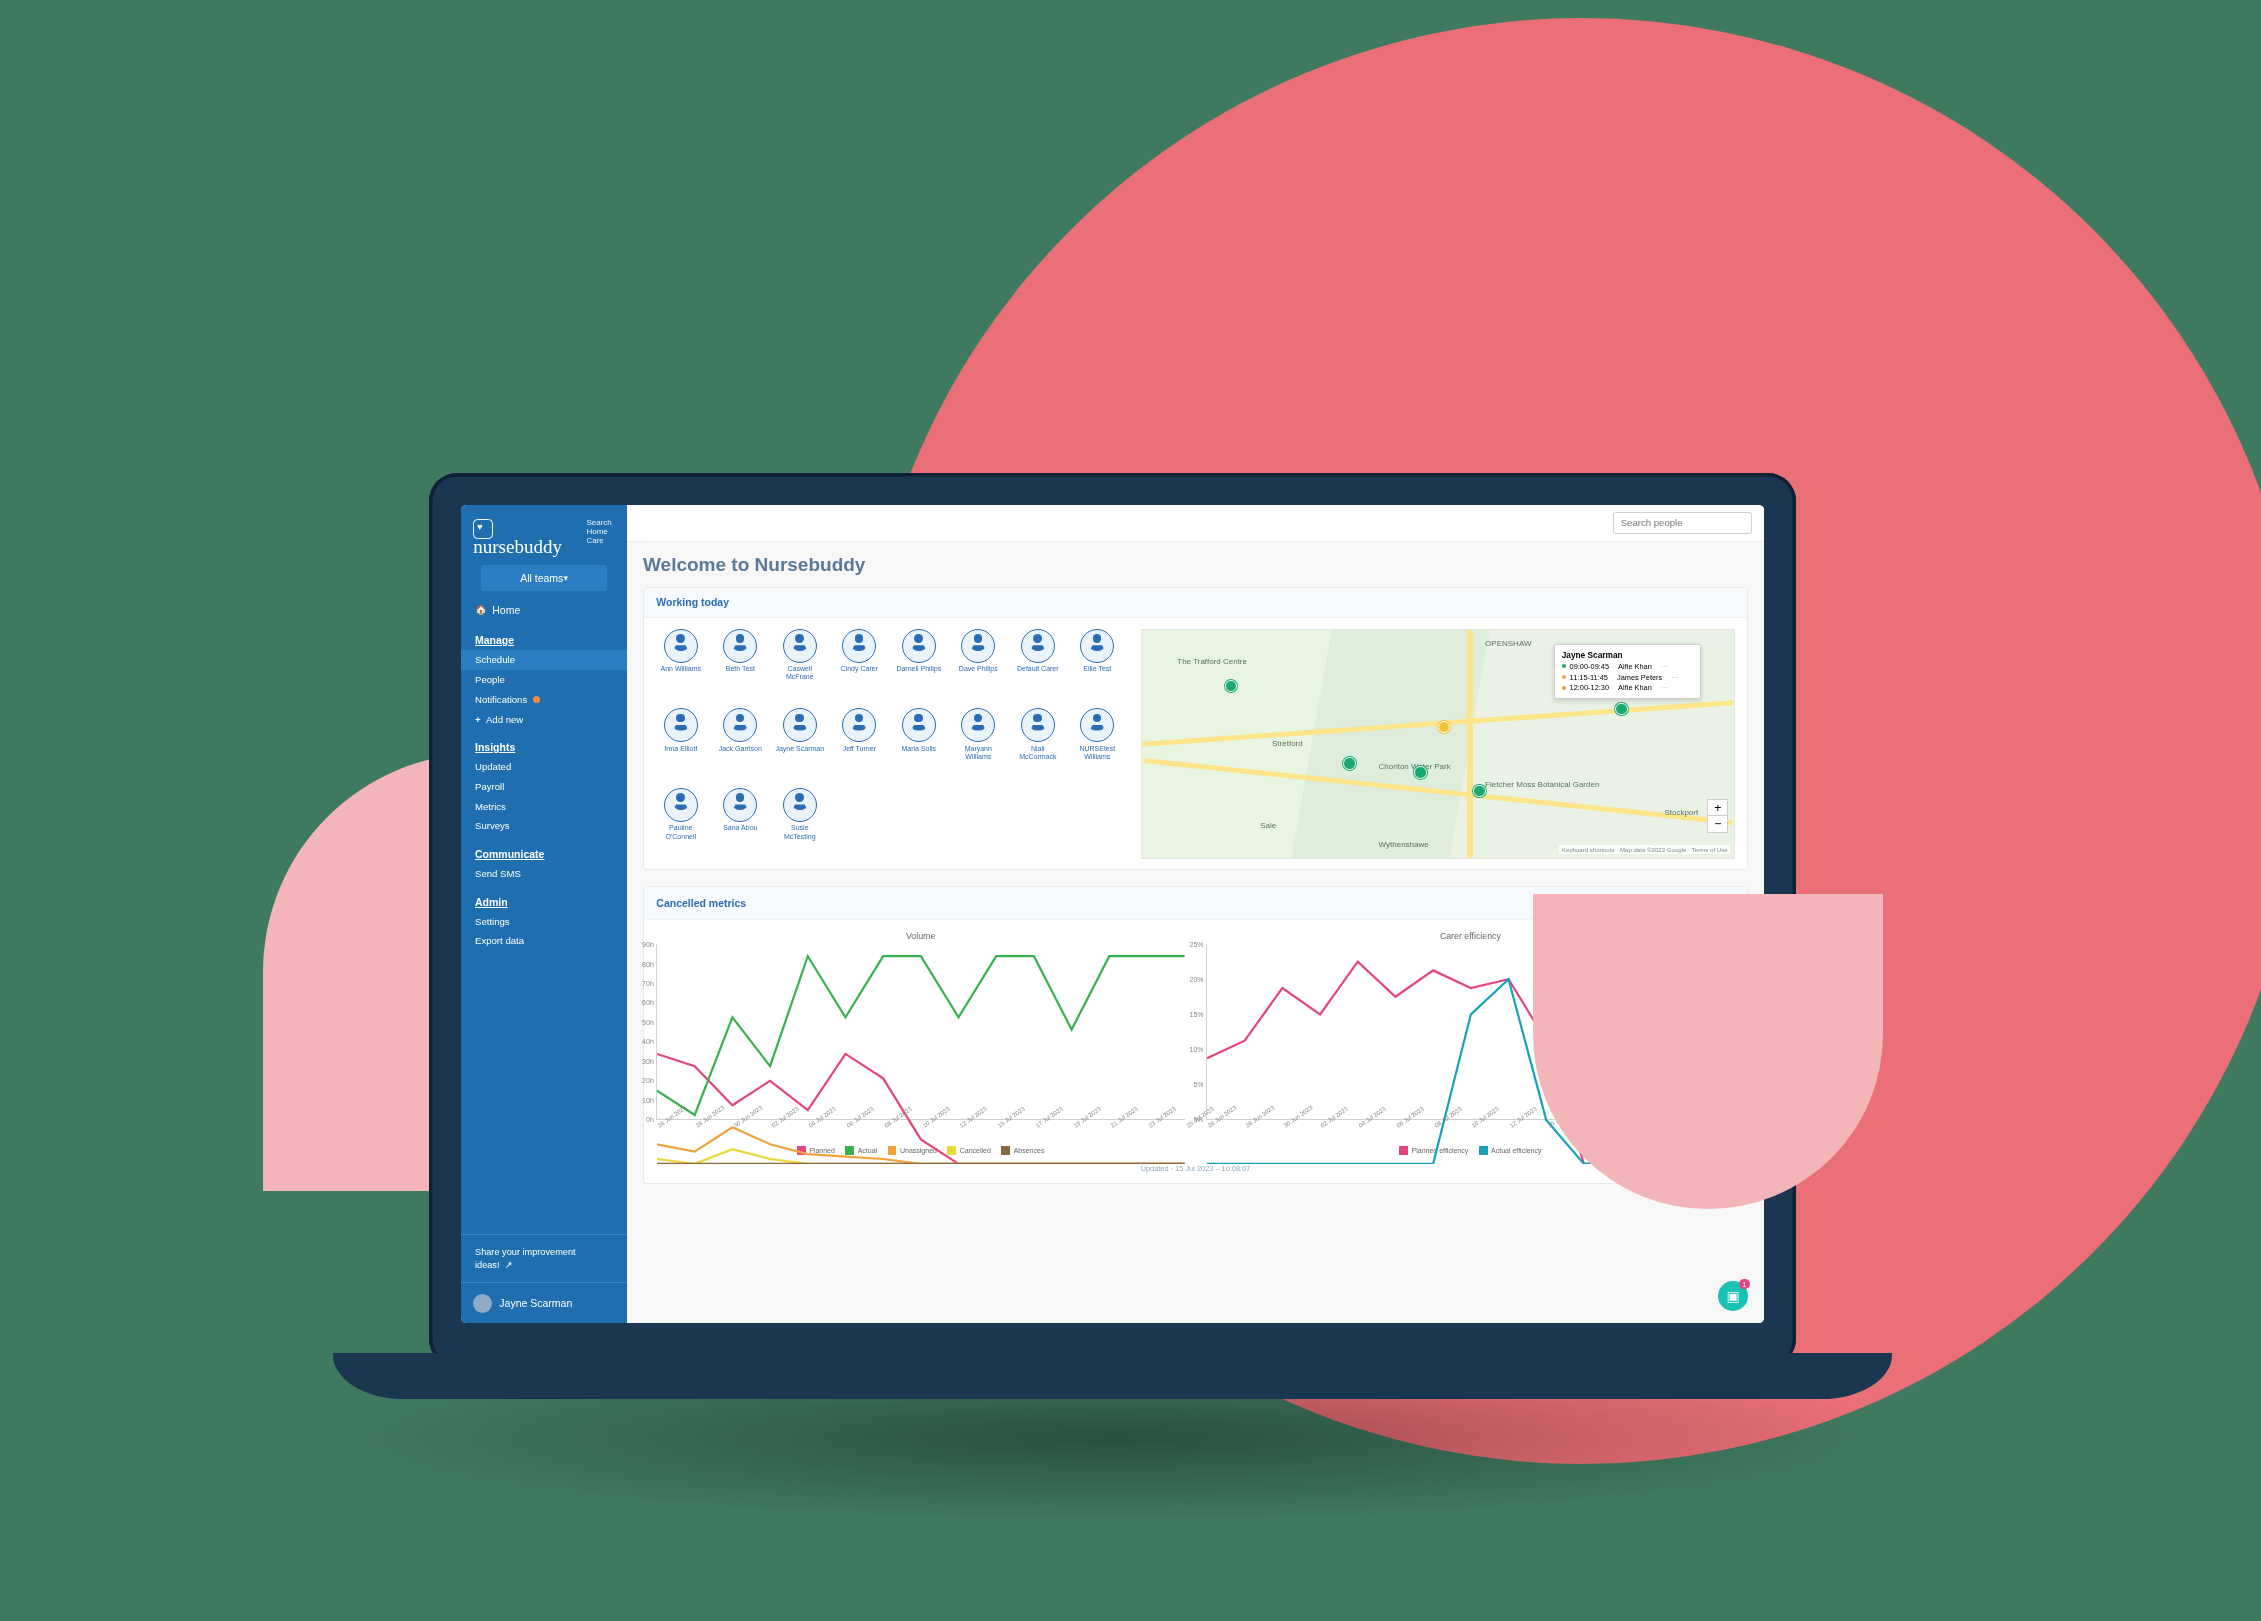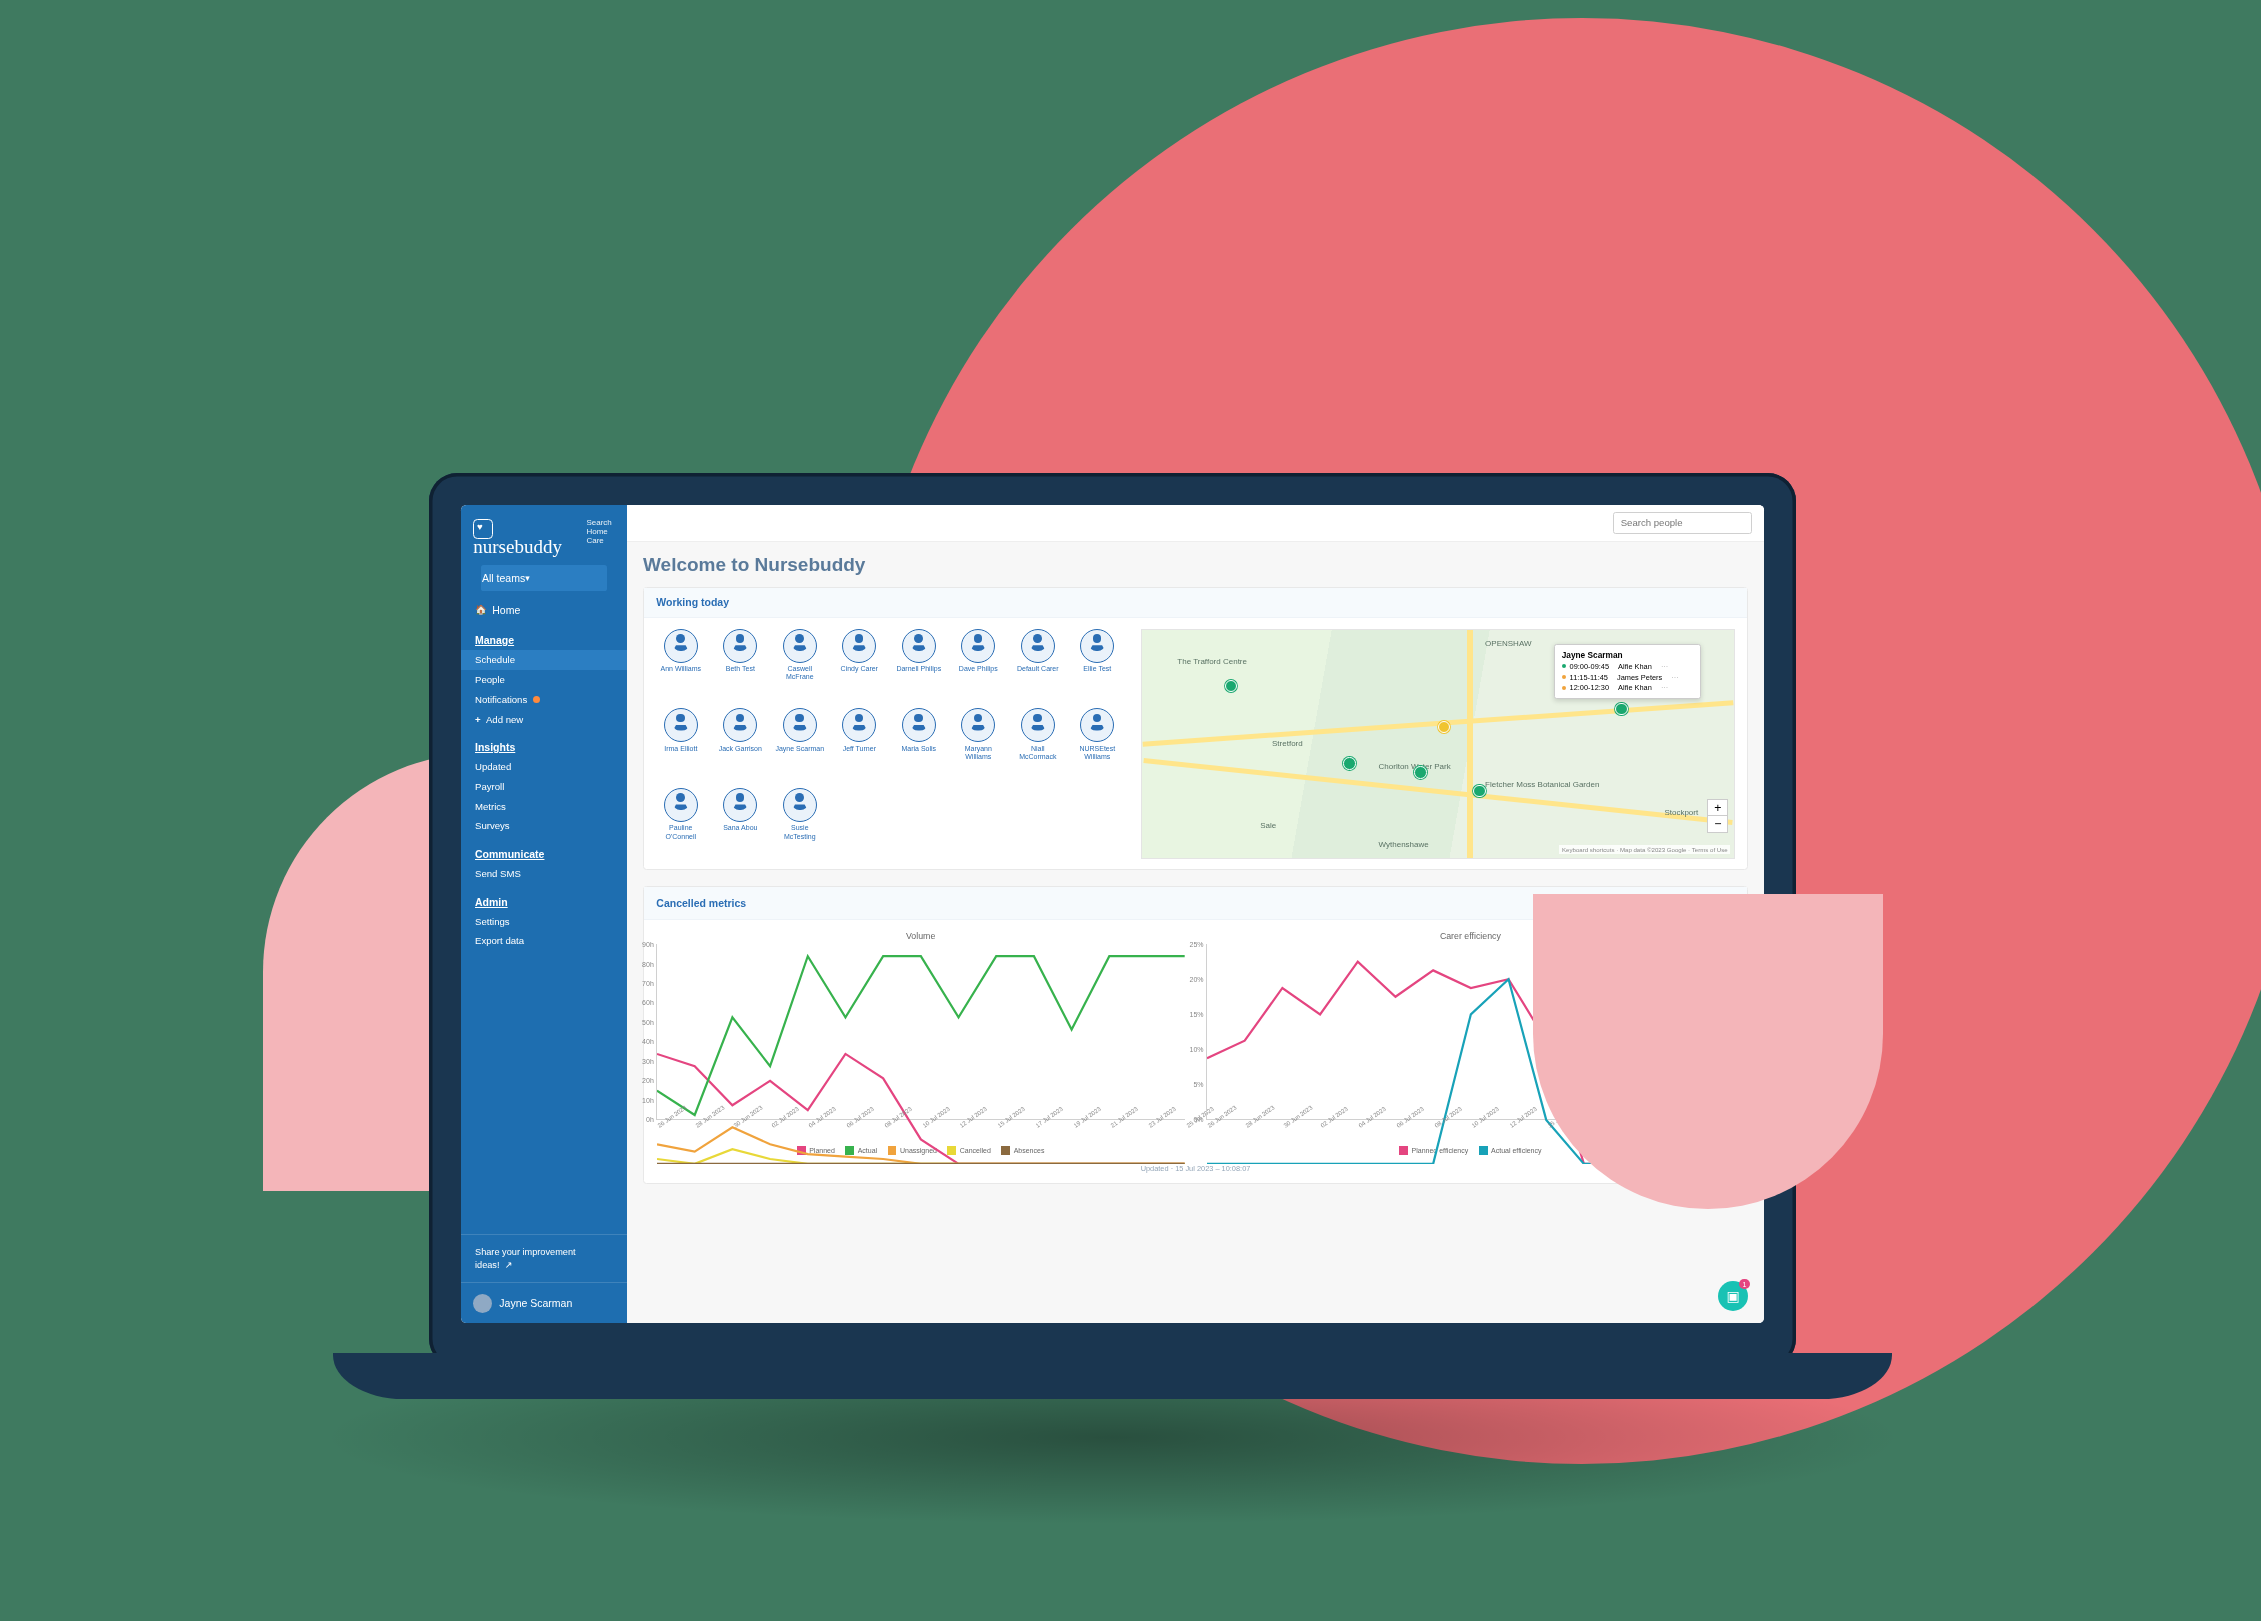--- a/index.html
+++ b/index.html
@@ -14,21 +14,21 @@
   .laptop-base{position:absolute;left:-96px;right:-96px;bottom:-32px;height:46px;background:#1a3650;border-radius:0 0 70px 70px / 0 0 44px 44px;}
   .laptop-shadow{position:absolute;left:-114px;right:-114px;bottom:-158px;height:175px;background:radial-gradient(ellipse at center,rgba(0,0,0,.35) 0%,rgba(0,0,0,0) 70%);}
   
   .app{flex:1;display:flex;min-height:0;}
   .sidebar{width:166px;background:#1e6eb0;color:#fff;display:flex;flex-direction:column;font-size:10.5px;}
   .logo-row{padding:10.5px 12.3px 1.8px;display:flex;flex-direction:row;}
   .logo-name{font-family:'Brush Script MT',cursive;font-size:19px;line-height:1;}
   .logo-heart{display:inline-block;width:17.5px;height:17.5px;border:1.4px solid #fff;border-radius:4.4px;margin-right:5.3px;position:relative;top:3.5px;}
   .logo-heart::after{content:"\2665";font-size:9.6px;position:absolute;left:2.6px;top:0.9px;color:#fff;}
   .tagline{font-size:8px;opacity:.9;margin:2.6px 0 7px 24.5px;}
-  .team-sel{margin:7px 20px;background:#2b7ec2;border-radius:2.6px;padding:7px 1px;display:flex;justify-content:flex-start;align-items:center;cursor:pointer;}
+  .team-sel{margin:7px 20px;background:#2b7ec2;border-radius:2.6px;padding:7px 1px;display:flex;justify-content:center;align-items:center;cursor:pointer;}
   .chev{font-size:8.8px;}
   .nav-item{padding:6.1px 14px;cursor:pointer;display:flex;align-items:center;gap:5.3px;}
   .nav-item.home::before{content:"\1F3E0";font-size:9.6px;color:#ffd54a;}
   .section-h{font-weight:bold;padding:12.3px 14px 3.5px;font-size:10.5px;text-decoration:underline;}
   .nav-sub{padding:4.4px 14px;font-size:9.6px;cursor:pointer;display:flex;align-items:center;gap:5.3px;}
   .nav-sub.active{background:#2b7ec2;border-radius:0;}
   .warn-dot{width:7px;height:7px;border-radius:50%;background:#ff8a3d;}
   .plus{font-weight:bold;}
   .sidebar-spacer{flex:1;}
   .improve{padding:10.5px 14px;font-size:9.2px;line-height:1.4;border-top:0.9px solid rgba(255,255,255,.15);}

